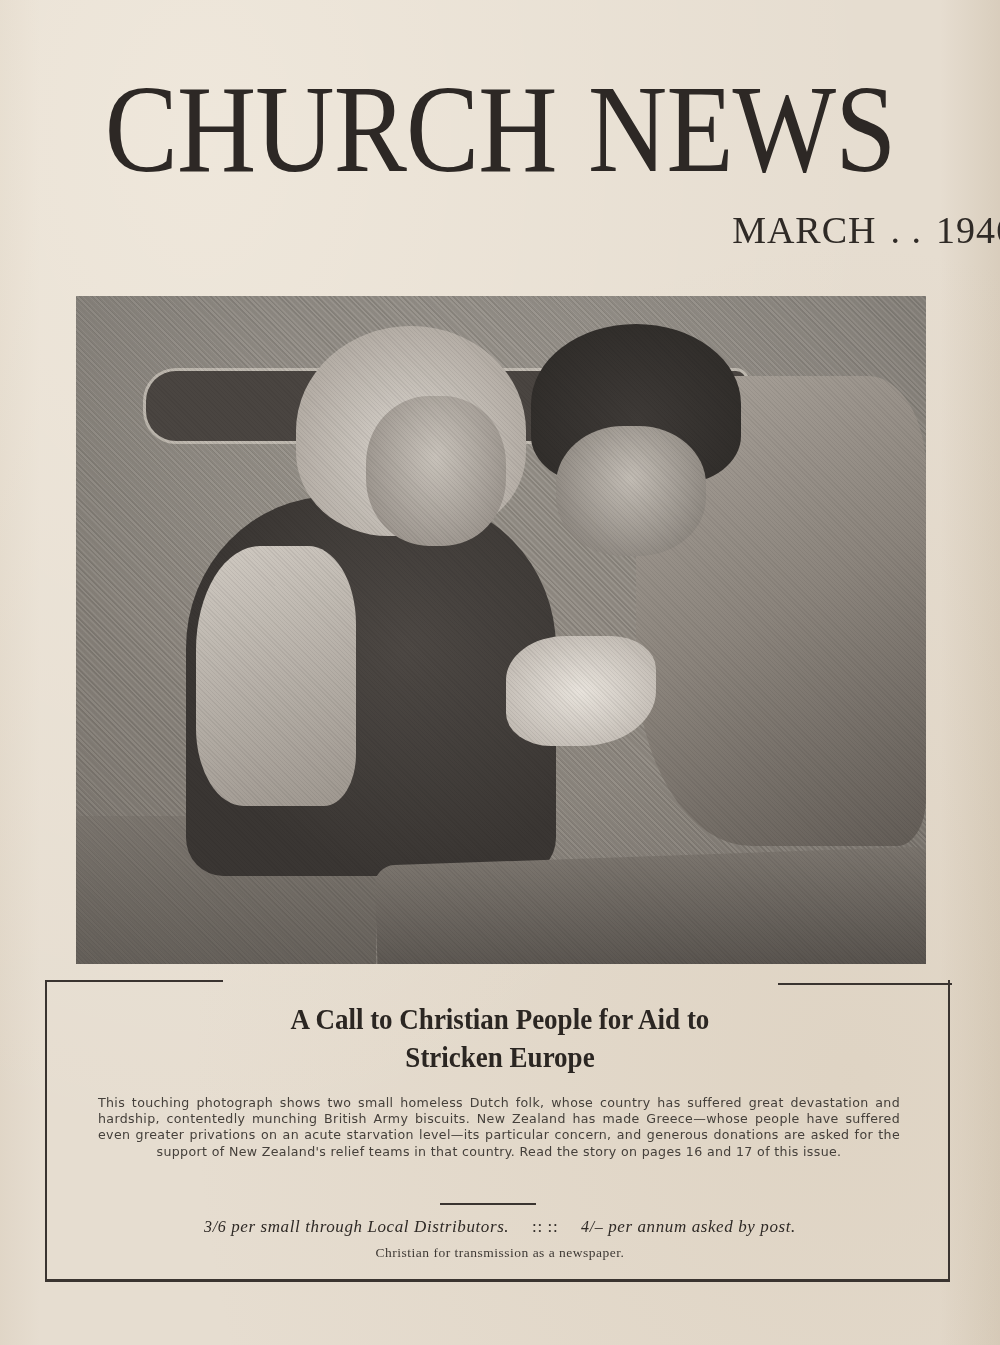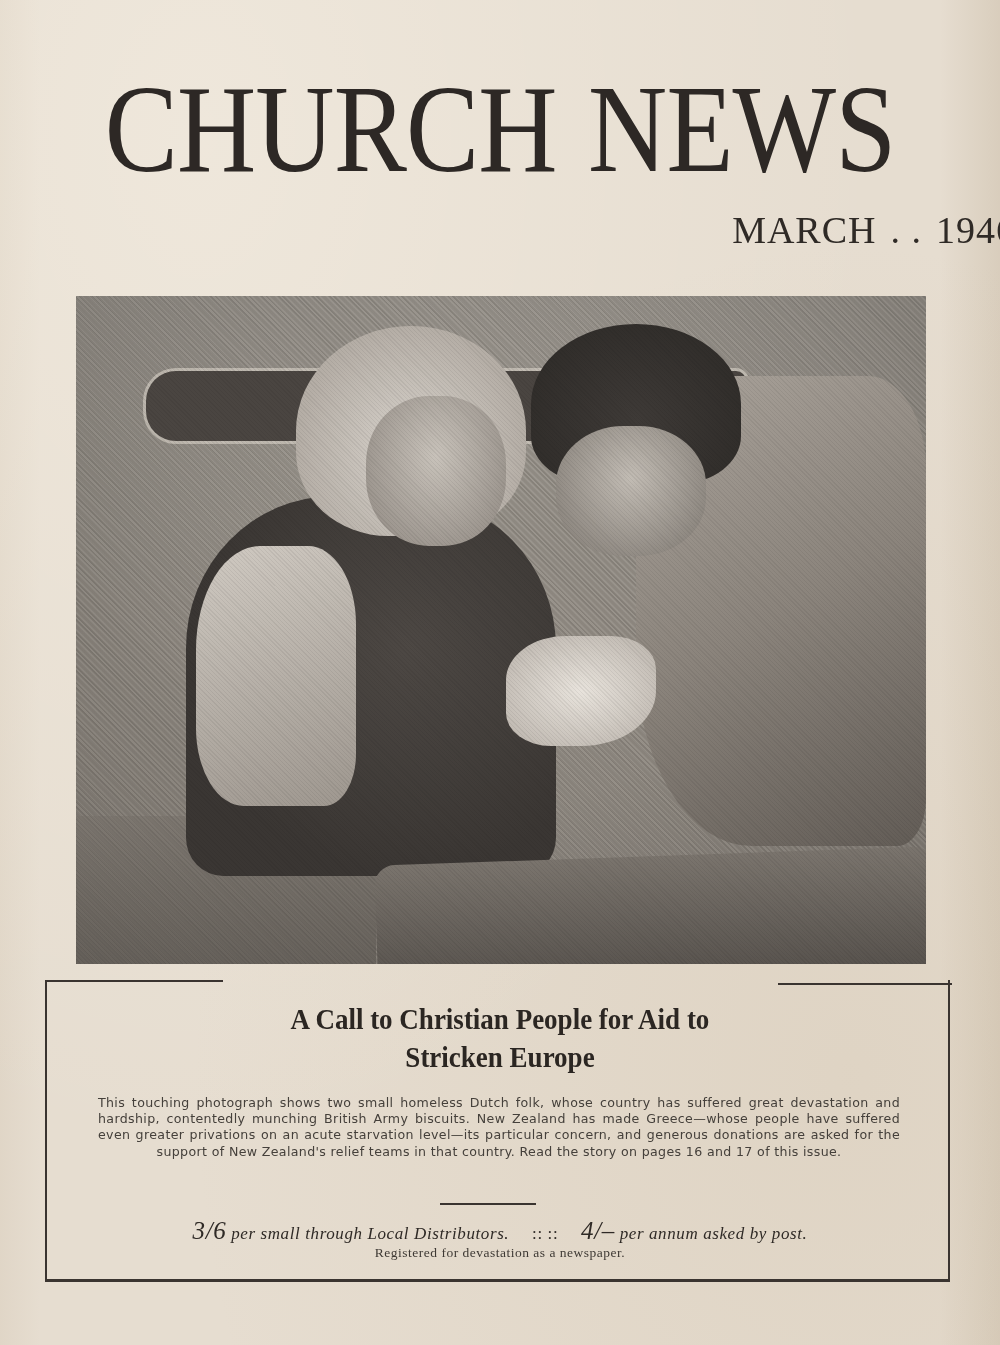--- a/index.html
+++ b/index.html
@@ -143,21 +143,21 @@
     background: #3a3430;
   }
   .pricing {
     position: absolute; left: 0; top: 1217px; width: 1000px;
     text-align: center;
     font-family: "Liberation Serif", "DejaVu Serif", serif;
     font-style: italic;
     font-size: 17px; color: #2f2a26;
     letter-spacing: 0.6px;
   }
-  .pricing .num { font-size: 25px; }
+  .pricing .num { font-size: 16px; }
   .pricing .sep { margin: 0 18px; font-style: normal; }
   .registered {
     position: absolute; left: 0; top: 1245px; width: 1000px;
     text-align: center;
     font-family: "Liberation Serif", "DejaVu Serif", serif;
     font-size: 13.5px; color: #3e3934;
     letter-spacing: 0.5px;
   }
 </style>
 </head>
@@ -201,13 +201,13 @@
 <div class="mid-rule"></div>
 
 <div class="pricing">
   <span class="num">3/6</span>
   <span>per small through Local Distributors.</span>
   <span class="sep">::     ::</span>
   <span class="num">4/–</span>
   <span>per annum asked by post.</span>
 </div>
 
-<div class="registered">Registered for devastation as a newspaper.</div>
+<div class="registered">Christian for transmission as a newspaper.</div>
 
 </body></html>

